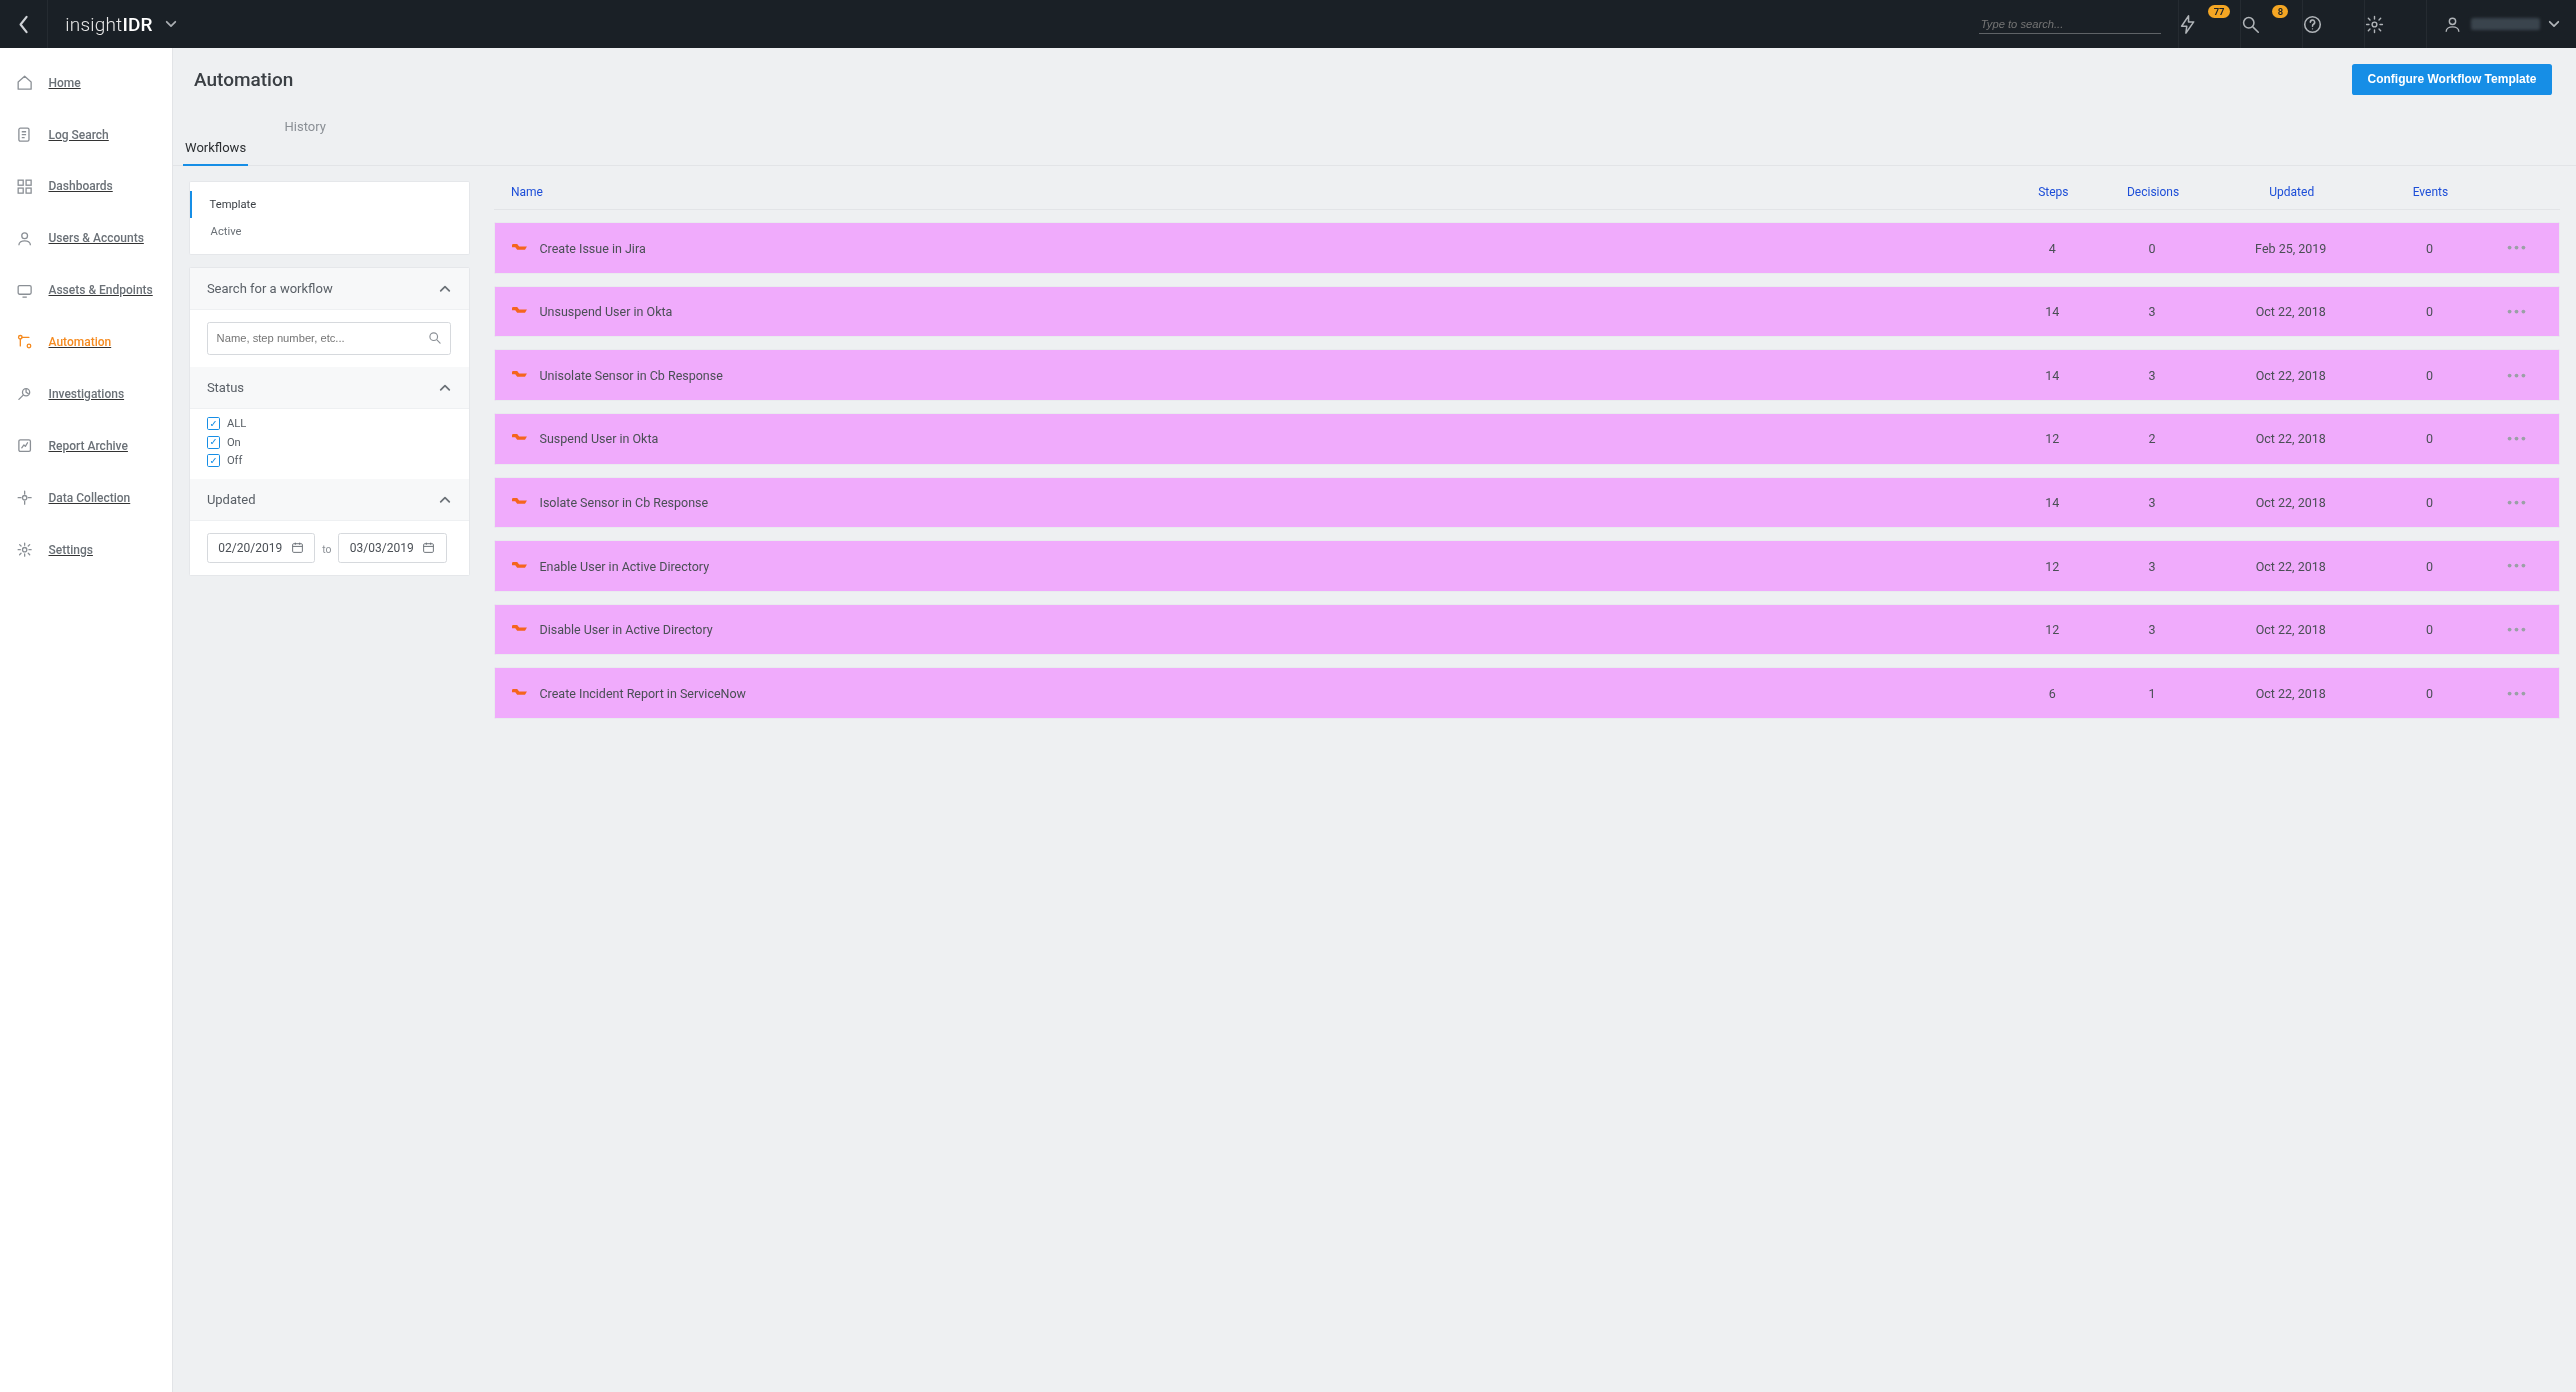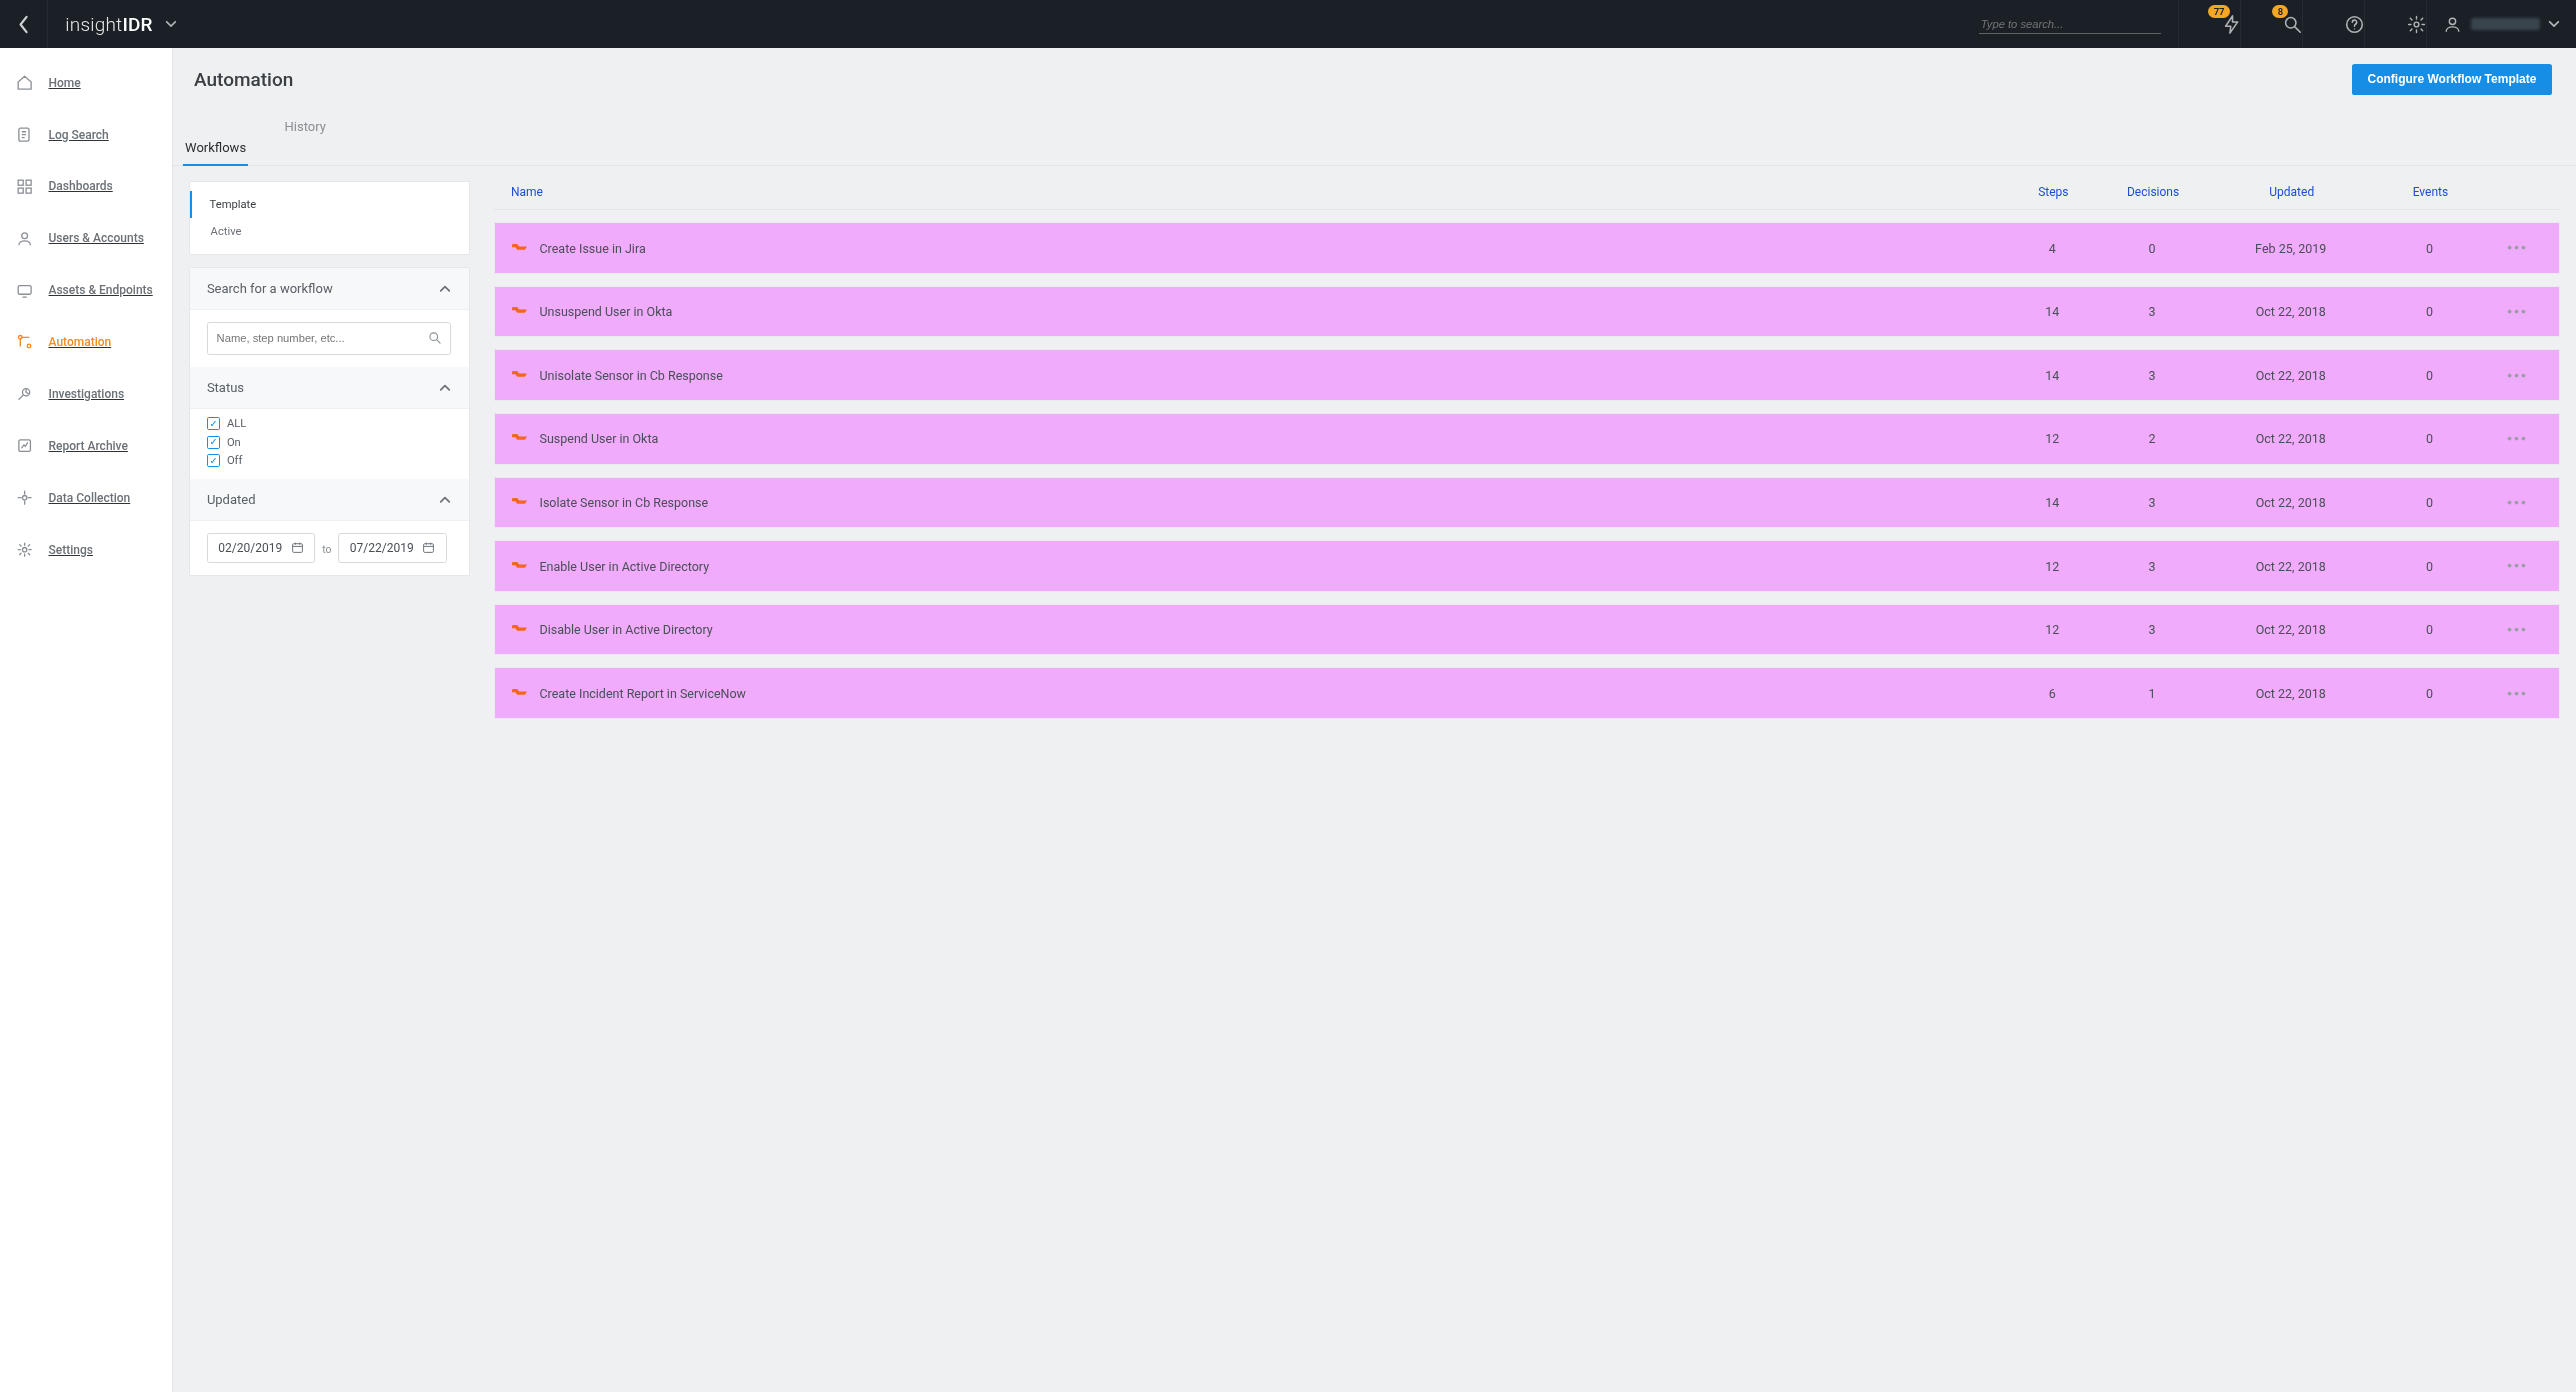--- a/index.html
+++ b/index.html
@@ -59,21 +59,21 @@
     font-style: italic;
     font-size: 11.2px;
     padding: 3.5px 1.7px;
     outline: none;
   }
   .topbar-icons { display: flex; }
   .topbar-icon {
     width: 62px;
     display: flex;
     align-items: center;
-    justify-content: flex-end;
+    justify-content: flex-start;
     border-left: 0.9px solid rgba(255,255,255,0.05);
     position: relative;
     cursor: pointer;
     color: #b0b4b8;
   }
   .topbar-user {
     width: auto;
     padding: 0 15.6px;
     gap: 8.7px;
   }
@@ -496,21 +496,21 @@
             <div class="date-row">
               <div class="date-box">
                 <span>02/20/2019</span>
                 <svg width="13" height="13" viewBox="0 0 24 24" fill="none" stroke="#6b7177" stroke-width="1.8">
                     <rect x="3" y="5" width="18" height="16" rx="2"></rect>
                     <path d="M3 10h18M8 3v4M16 3v4"></path>
                   </svg>
               </div>
               <span class="to-label">to</span>
               <div class="date-box">
-                <span>07/22/2019</span>
+                <span>03/03/2019</span>
                 <svg width="13" height="13" viewBox="0 0 24 24" fill="none" stroke="#6b7177" stroke-width="1.8">
                     <rect x="3" y="5" width="18" height="16" rx="2"></rect>
                     <path d="M3 10h18M8 3v4M16 3v4"></path>
                   </svg>
               </div>
             </div>
           </div>
         </div>
       </div>
 

